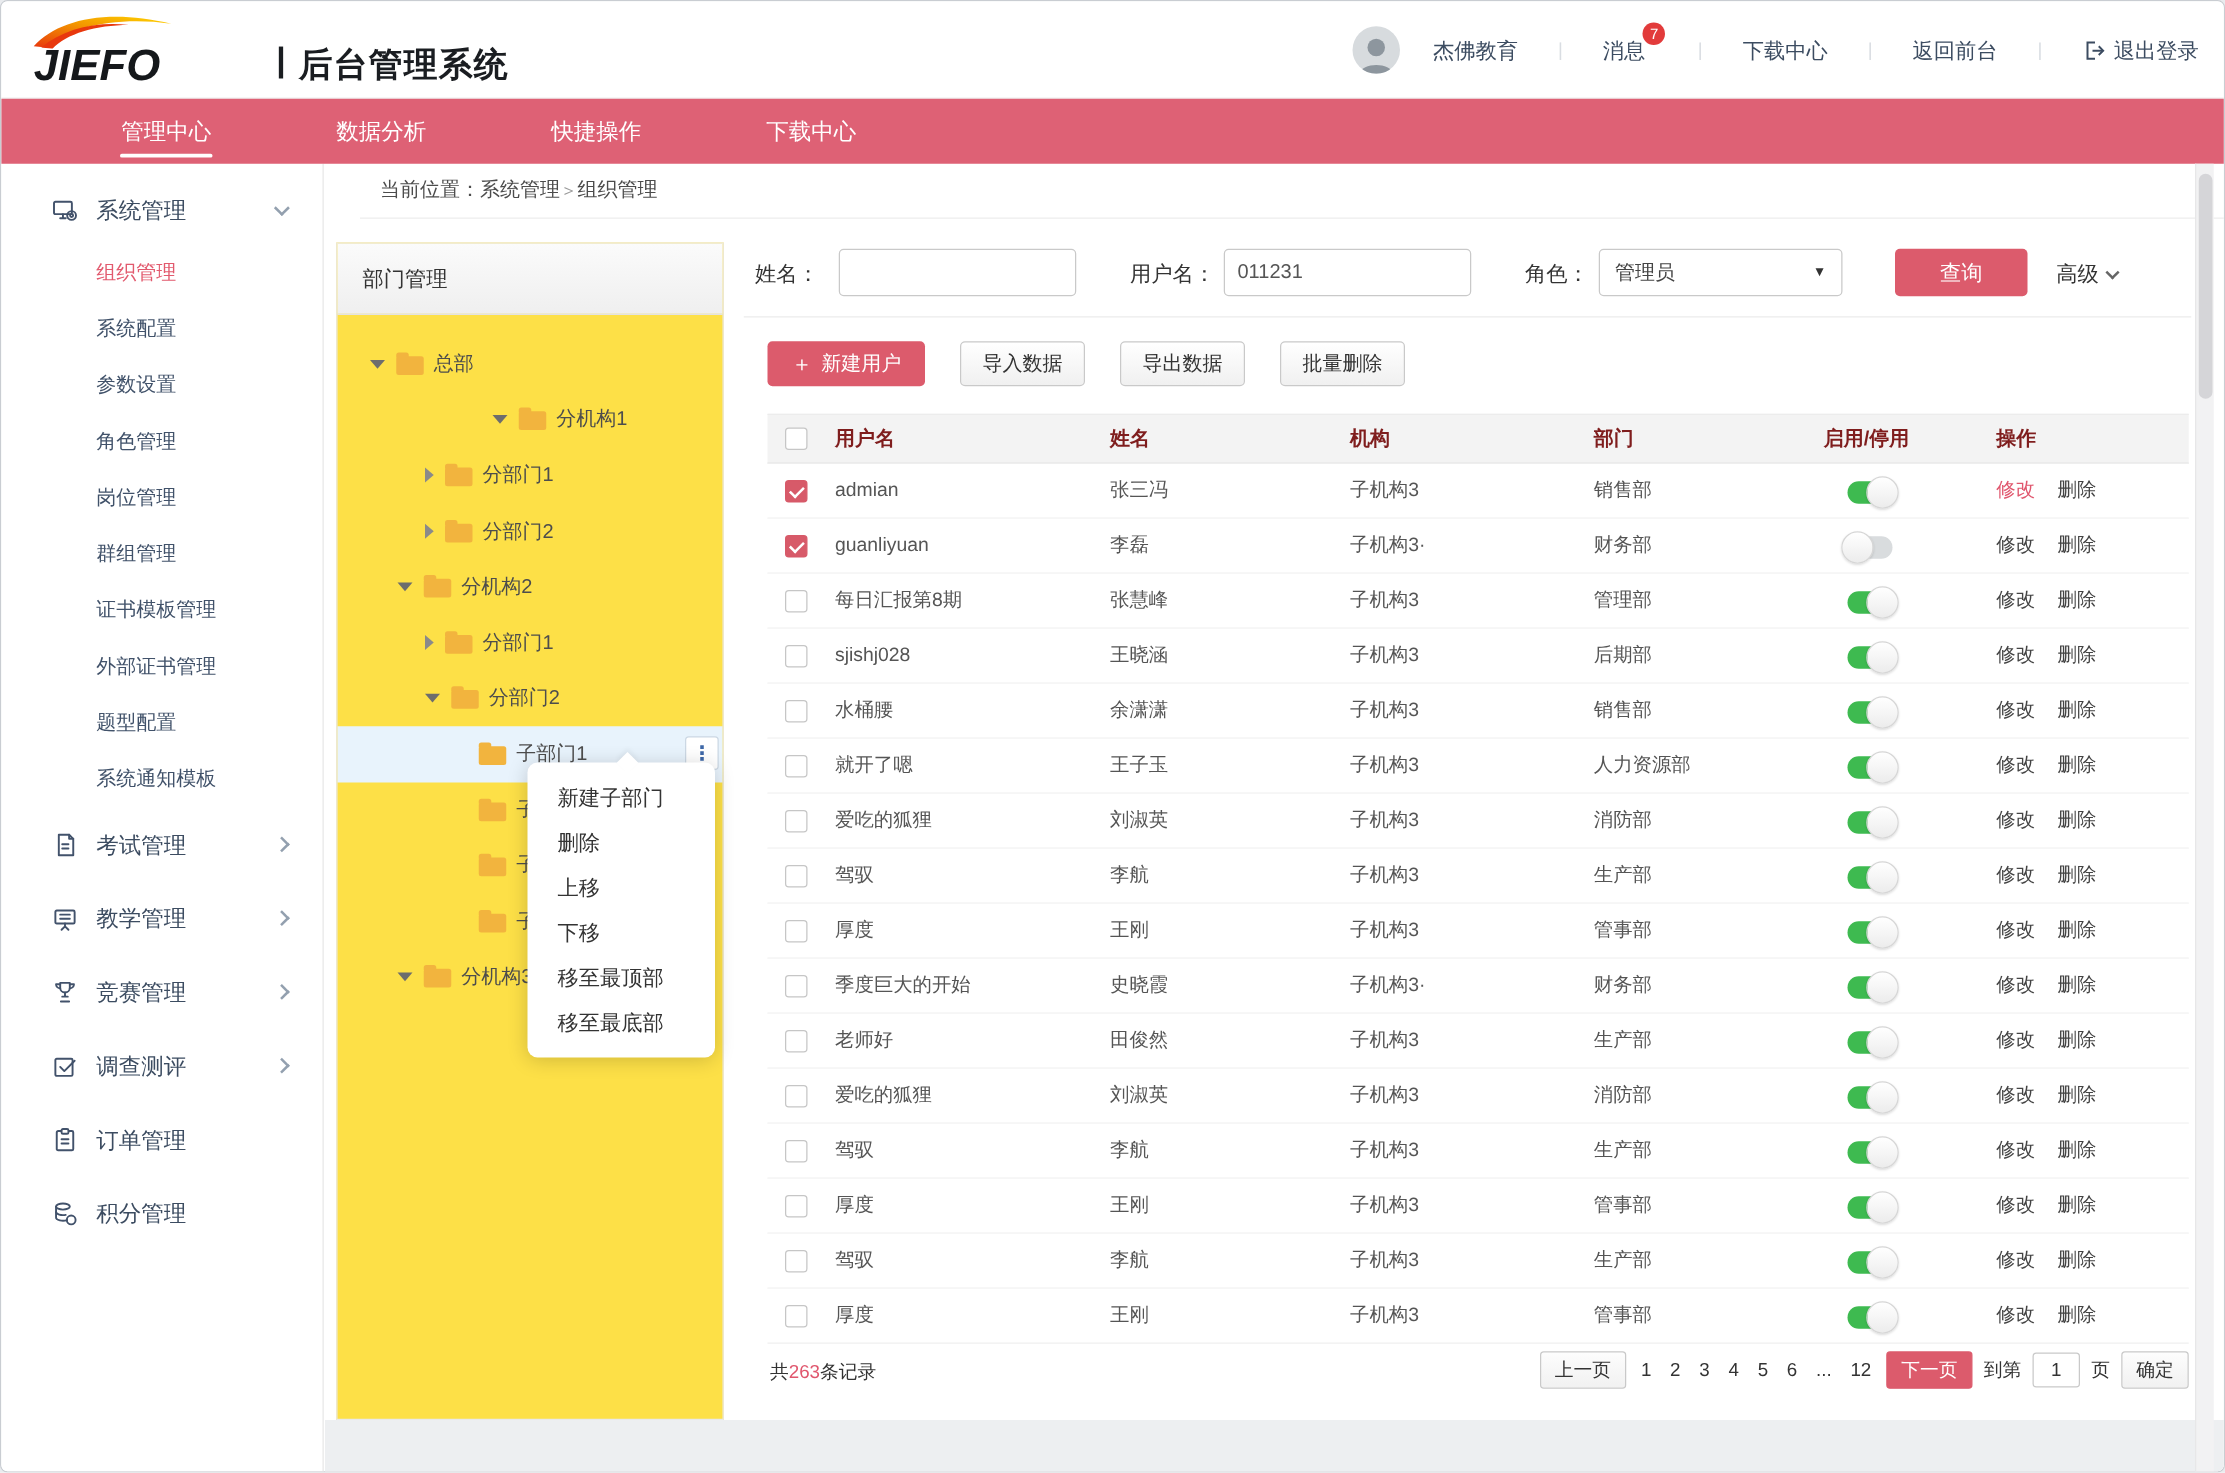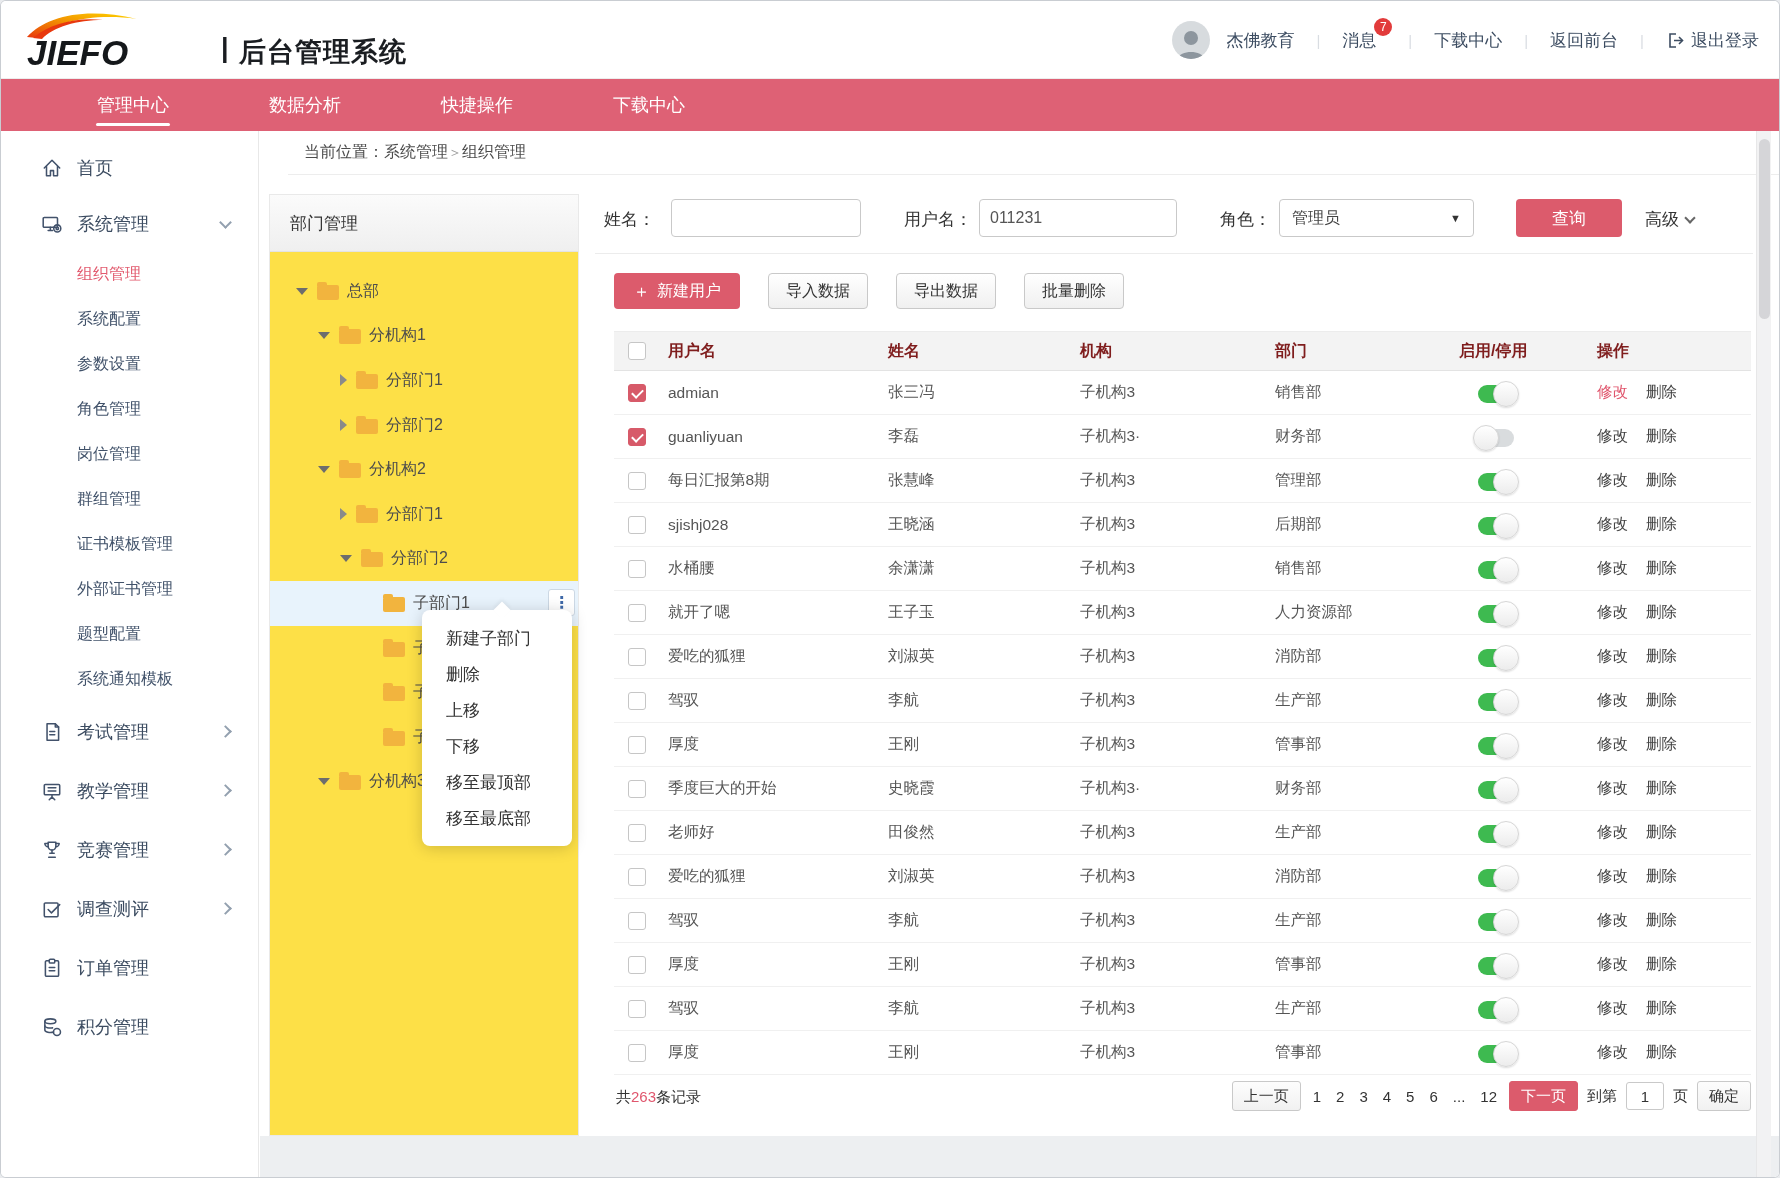--- a/index.html
+++ b/index.html
@@ -6,21 +6,21 @@
   html,body { width:1780px; height:1178px; background:#e9ebee; font-family:"Liberation Sans","DejaVu Sans",sans-serif; }
   .frame { position:relative; width:1780px; height:1178px; background:#fff; border:1px solid #c9cdd2; border-radius:6px; overflow:hidden; }
 
   
   .app-header { position:absolute; left:0; top:0; width:1780px; height:78px; background:#fff; border-bottom:1px solid #ededed; z-index:5; }
   .logo-block { position:absolute; left:24px; top:8px; width:420px; height:62px; }
   .logo-swoosh { position:absolute; left:0; top:2px; }
   .logo-word { position:absolute; left:2px; top:24px; font-size:35px; font-weight:900; font-style:italic; letter-spacing:0px; color:#15181b; }
   .logo-sep { position:absolute; left:196px; top:24px; font-size:27px; font-weight:700; color:#1a1d21; }
   .logo-title { position:absolute; left:214px; top:25px; font-size:27px; font-weight:800; color:#1a1d21; letter-spacing:1px; }
-  .header-right { position:absolute; right:22px; top:0; height:78px; display:flex; align-items:center; gap:16px; color:#3c4c61; font-size:17px; }
+  .header-right { position:absolute; right:22px; top:0; height:78px; display:flex; align-items:center; gap:26px; color:#3c4c61; font-size:17px; }
   .avatar { width:38px; height:38px; border-radius:50%; background:#d7dbde; overflow:hidden; display:flex; align-items:flex-end; justify-content:center; }
   .hdr-sep { color:#d9dde2; font-size:15px; padding:0 6px; }
   .hdr-item { display:flex; align-items:center; gap:6px; cursor:default; }
   .msg-wrap { position:relative; padding-right:10px; }
   .msg-badge { position:absolute; right:-6px; top:-11px; min-width:18px; height:18px; border-radius:50%; background:#e23b3b; color:#fff; font-size:12px; display:flex; align-items:center; justify-content:center; }
   .logout-icon svg { display:block; }
 
   
   .navbar { position:absolute; left:0; top:78px; width:1780px; height:52px; background:#de6175; display:flex; align-items:stretch; padding-left:60px; z-index:5; }
   .nav-item { width:144px; margin-right:28px; color:#fff; font-size:18px; display:flex; align-items:center; justify-content:center; position:relative; cursor:pointer; }
@@ -172,29 +172,20 @@
       <div class="nav-item active">管理中心</div>
       <div class="nav-item">数据分析</div>
       <div class="nav-item">快捷操作</div>
       <div class="nav-item">下载中心</div>
     </nav>
 
   <aside class="sidebar" id="sidebar">
       <div class="side-item top">
         <span class="side-icon">
           <svg width="22" height="22" viewBox="0 0 20 20" fill="none" stroke="currentColor" stroke-width="1.4" stroke-linecap="round" stroke-linejoin="round">
-            <path d="M3 10 L10 3 L17 10"></path>
-            <path d="M5 8.6 V17 h3.6 v-4.6 h2.8 V17 H15 V8.6"></path>
-          </svg>
-        </span>
-        <span>首页</span>
-      </div>
-      <div class="side-item top">
-        <span class="side-icon">
-          <svg width="22" height="22" viewBox="0 0 20 20" fill="none" stroke="currentColor" stroke-width="1.4" stroke-linecap="round" stroke-linejoin="round">
             <rect x="2" y="4" width="13" height="9" rx="1"></rect>
             <path d="M6.5 16 h4 M8.5 13 v3"></path>
             <circle cx="14.8" cy="14" r="3.2"></circle>
             <circle cx="14.8" cy="14" r="1.1"></circle>
           </svg>
         </span>
         <span>系统管理</span>
         <span class="side-chev chev down"></span>
       </div>
       <div class="side-item sub active">
@@ -304,21 +295,21 @@
   <div class="bottom-strip"></div>
 
   <section class="tree-panel">
     <div class="tree-header">部门管理</div>
     <div class="tree-nodes" id="tree-nodes">
         <div class="tnode" style="padding-left: 26px;">
           <span class="tri down"></span>
           <span class="folder"></span>
           <span>总部</span>
         </div>
-        <div class="tnode" style="padding-left: 48px;">
+        <div class="tnode" style="padding-left: 48px; justify-content: center;">
           <span class="tri down"></span>
           <span class="folder"></span>
           <span>分机构1</span>
         </div>
         <div class="tnode" style="padding-left: 70px;">
           <span class="tri right"></span>
           <span class="folder"></span>
           <span>分部门1</span>
         </div>
         <div class="tnode" style="padding-left: 70px;">

